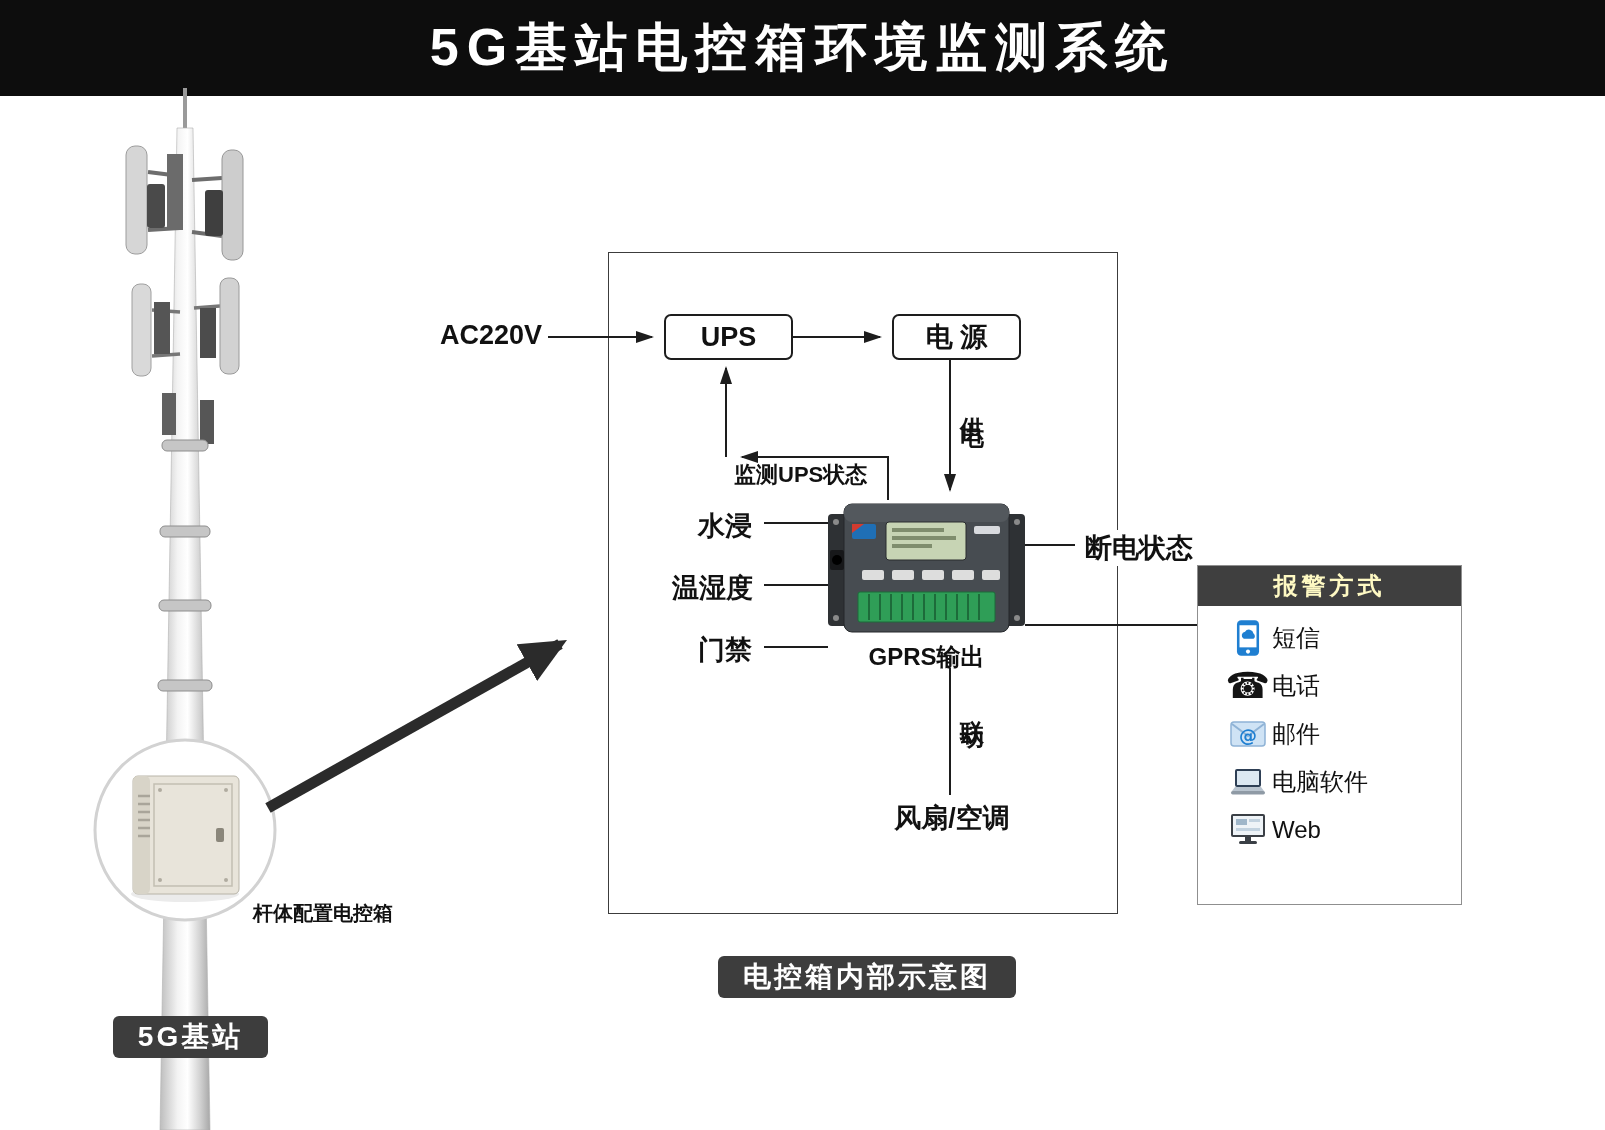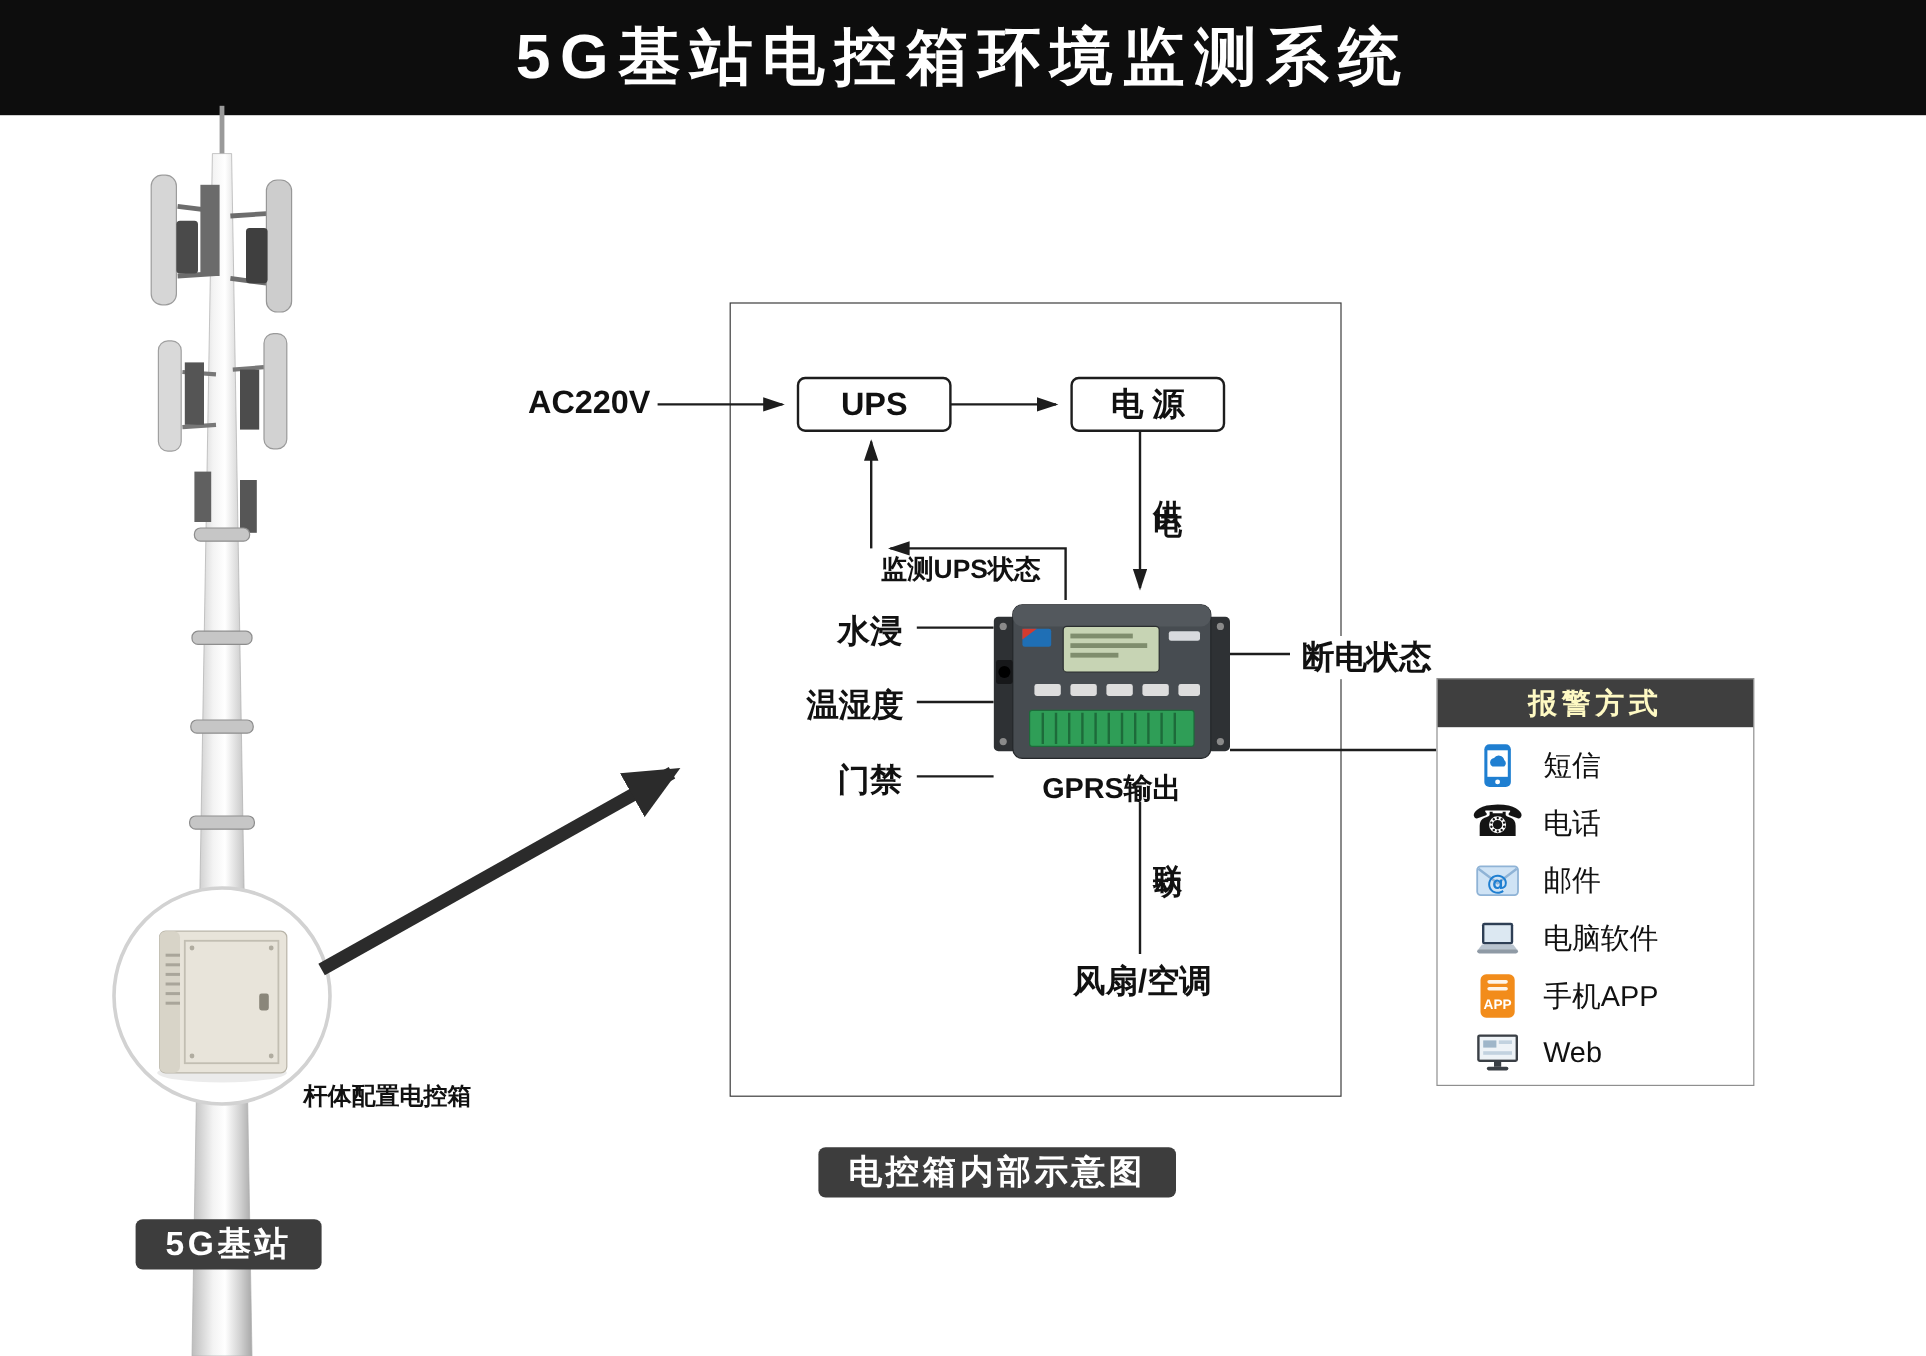--- a/index.html
+++ b/index.html
@@ -28,21 +28,21 @@
   .badge { position:absolute; background:#3d3d3d; color:#fff; font-weight:bold;
            display:flex; align-items:center; justify-content:center; border-radius:6px;
            letter-spacing:3px; z-index:3; }
 
   
   .alarm { position:absolute; left:1197px; top:565px; width:265px; height:340px;
            background:#fff; border:1px solid #8f8f8f; z-index:3; }
   .alarm-head { height:40px; background:#3f3f3f; color:#fef9c3; font-size:24px; font-weight:bold;
                 display:flex; align-items:center; justify-content:center; letter-spacing:4px; }
   .alarm-list { padding:8px 0 4px 0; }
-  .alarm-item { display:flex; align-items:center; gap:18px; height:48px; padding:0 0 0 30px; }
+  .alarm-item { display:flex; align-items:center; gap:4px; height:48px; padding:0 0 0 30px; }
   .alarm-item .ic { width:40px; height:40px; display:flex; align-items:center; justify-content:center; flex:0 0 40px; }
   .alarm-item .al { font-size:24px; color:#111; font-weight:500; }
   .glyph-phone { font-family:"DejaVu Sans",sans-serif; font-size:36px; color:#141414; line-height:1; }
 
   svg.overlay { position:absolute; left:0; top:0; z-index:2; pointer-events:none; }
   .devwrap { position:absolute; left:828px; top:500px; width:197px; height:140px; z-index:3; }
   .towerwrap { position:absolute; left:50px; top:88px; width:310px; height:1042px; z-index:1; }
   .whitebg { background:#fff; padding:0 5px; }
 </style>
 </head>
@@ -252,31 +252,20 @@
           <svg width="40" height="40" viewBox="0 0 40 40">
             <rect x="7" y="7" width="26" height="18" rx="2" fill="#2e3f55"></rect>
             <rect x="9" y="9" width="22" height="14" fill="#dce8f2"></rect>
             <path d="M4 29 L36 29 L33 25 L7 25 Z" fill="#b9c4cf"></path>
             <rect x="3" y="29" width="34" height="3.5" rx="1.7" fill="#8f9aa5"></rect>
           </svg>
         </span>
         <span class="al">电脑软件</span>
       </div>
 
-      <div class="alarm-item">
-        <span class="ic">
-          <svg width="38" height="40" viewBox="0 0 40 42">
-            <rect x="5" y="2" width="30" height="38" rx="5" fill="#f28c1b"></rect>
-            <rect x="11" y="7" width="18" height="3.2" rx="1.6" fill="#fff" opacity="0.9"></rect>
-            <rect x="11" y="13" width="18" height="3.2" rx="1.6" fill="#fff" opacity="0.9"></rect>
-            <text x="20" y="32" font-size="12" font-weight="bold" text-anchor="middle" fill="#fff" font-family="Liberation Sans, sans-serif">APP</text>
-          </svg>
-        </span>
-        <span class="al">手机APP</span>
-      </div>
 
       <div class="alarm-item">
         <span class="ic">
           <svg width="40" height="40" viewBox="0 0 40 40">
             <rect x="3" y="4" width="34" height="23" rx="2" fill="#3a3f45"></rect>
             <rect x="5" y="6" width="30" height="19" fill="#eef3f7"></rect>
             <rect x="8" y="9" width="11" height="6" fill="#9fb6c9"></rect>
             <rect x="21" y="9" width="11" height="3" fill="#c2d2df"></rect>
             <rect x="8" y="18" width="24" height="3" fill="#c2d2df"></rect>
             <rect x="17" y="27" width="6" height="4" fill="#3a3f45"></rect>
@@ -284,15 +273,15 @@
           </svg>
         </span>
         <span class="al">Web</span>
       </div>
 
     </div>
   </div>
 
   <div class="lbl" style="left:253px; top:900px; font-size:20px;">杆体配置电控箱</div>
   <div class="badge" style="left:113px; top:1016px; width:155px; height:42px; font-size:28px;">5G基站</div>
-  <div class="badge" style="left:682px; top:956px; width:298px; height:42px; font-size:28px;">电控箱内部示意图</div>
+  <div class="badge" style="left:718px; top:956px; width:298px; height:42px; font-size:28px;">电控箱内部示意图</div>
 
 </div>
 
 </body></html>

